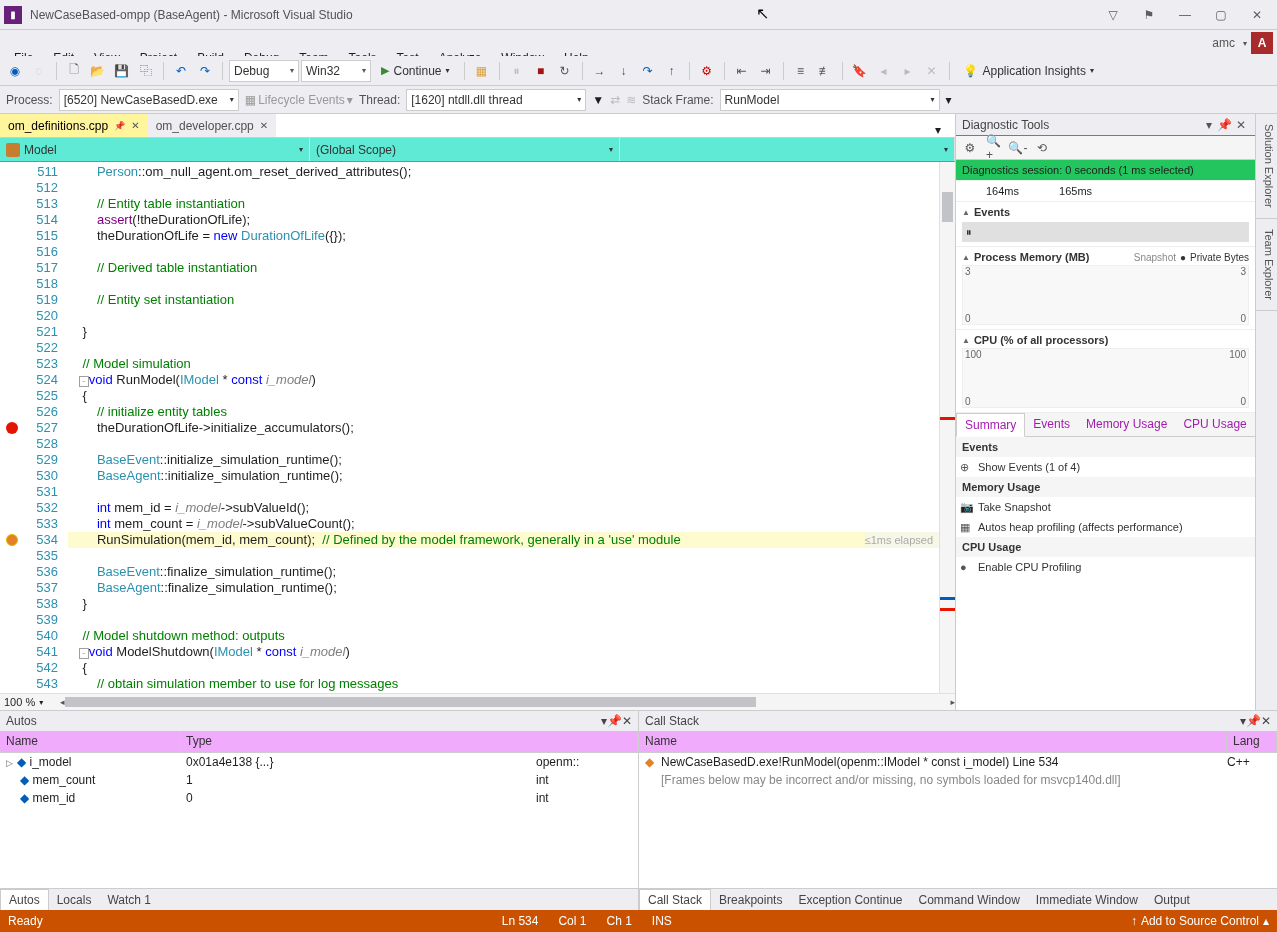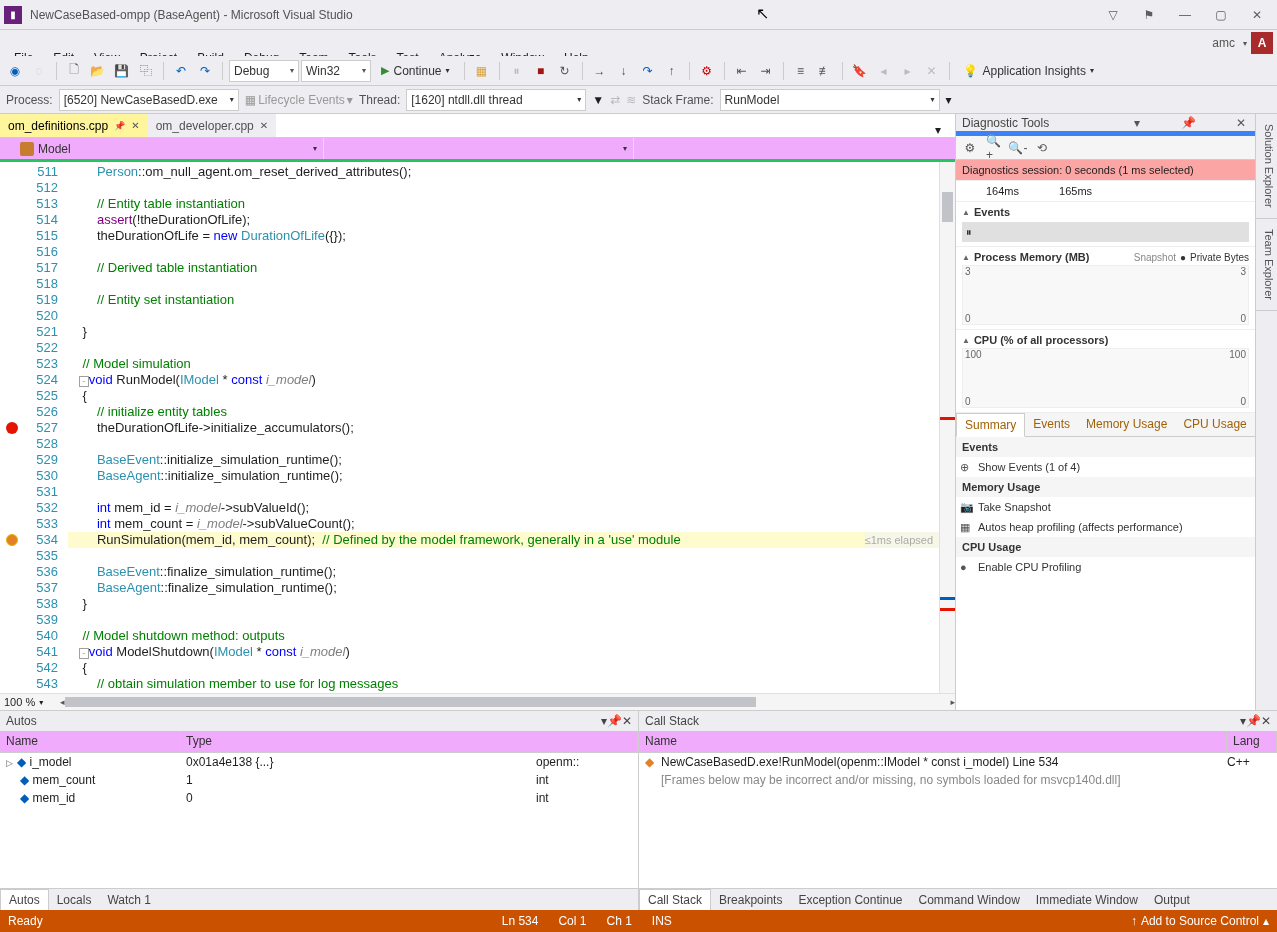--- a/index.html
+++ b/index.html
@@ -31,21 +31,21 @@
 .debugbar .sel::after { content:'▾'; position:absolute; right:4px; font-size:8px;}
 .debugbar .wide { min-width: 220px; }
 
 .tab-strip { height: 24px; background:#fff; border-bottom:1px solid #ccc; display:flex; align-items:flex-end; }
 .tab-strip .tab { height: 24px; padding: 0 8px; display:flex; align-items:center; gap:6px; font-size:12px; cursor:pointer; border-top:1px solid transparent; background:#eeeef2; color:#525252; }
 .tab-strip .tab.active { background:#fff59d; color:#000; border-top:1px solid #e8e8a0; }
 .tab-strip .close { font-size:10px; color:#555; }
 
 .main { flex:1; display:flex; overflow:hidden; }
 .left-col { flex:1; display:flex; flex-direction:column; min-width:0; }
-.breadcrumb { height: 24px; background:#f0abfc; border-bottom:3px solid #22c55e; display:flex;padding-left:14px; }
+.breadcrumb { height: 24px; background:#5eead4; border-bottom:1px solid #22c55e; display:flex; }
 .breadcrumb .sel { flex:1; border:none; border-right:1px solid #e0e0e0; padding:0 20px 0 6px; display:flex; align-items:center; color:#333; position:relative;}
 .breadcrumb .sel::after{content:'▾'; position:absolute; right:6px; font-size:8px;}
 .breadcrumb .sel:first-child { max-width:310px; }
 .breadcrumb .sel:nth-child(2){ max-width:310px; }
 .breadcrumb .icon { width:14px; height:14px; background:#c77d2f; margin-right:4px; border-radius:2px;}
 
 .editor { flex:1; display:flex; overflow:hidden; background:#fff; font-family: Consolas, monospace; font-size: 13px; position:relative;}
 .margin { width: 22px; border-right: none; background:#fff; position:relative;}
 .margin .bp { position:absolute; left:6px; width:12px; height:12px; border-radius:50%; background:#e51400;}
 .margin .bp.arrow { background:#e28226; border:1px solid #e5b400;}
@@ -58,33 +58,33 @@
 .code .c-elapsed { color:#aaa; font-size:11px; float:right; padding-right:6px; background:#f7f7e8;}
 .code .fold { color:#a0a0a0; font-size:9px; display:inline-block; width:10px; text-align:center; border:1px solid #a0a0a0; line-height:9px; margin-right:0;}
 .code-line.current { background:#fefcce; }
 .scroll-v { width:16px; background:#f5f5f5; border-left:1px solid #e0e0e0; position:relative;}
 .scroll-thumb { position:absolute; top:30px; left:2px; right:2px; height:30px; background:#c2c3c9;}
 .scroll-mark { position:absolute; left:0; right:0; height:3px; }
 .scroll-h-wrap { height:17px; display:flex; background:#f5f5f5; border-top:1px solid #e0e0e0;align-items:center;}
 .zoom { width:60px; padding:0 4px; font-size:11px; display:flex; align-items:center;}
 
 .right-col { width:300px; display:flex; flex-direction:column; border-left:1px solid #ccc; background:#f5f5f5;}
-.panel-title { height:22px; background:#eeeef2; display:flex; align-items:center; padding:0 6px; font-size:12px; border-bottom:5px solid #3b82f6; color:#444;gap:36px;}
+.panel-title { height:22px; background:#eeeef2; display:flex; align-items:center; padding:0 6px; font-size:12px; border-bottom:1px solid #3b82f6; color:#444;}
 .panel-title .spacer{flex:1;}
 .panel-title .pbtn{ width:16px; text-align:center; cursor:pointer; color:#555;}
 .diag-toolbar { height:24px; display:flex; align-items:center; gap:8px; padding:0 6px; border-bottom:1px solid #ccc;}
 .diag-toolbar .ico { width:16px; height:16px; display:flex; align-items:center; justify-content:center; cursor:pointer; color:#555;}
 .diag-body { flex:1; overflow:auto; background:#fff; font-size:11px; }
 .diag-section { border-bottom:1px solid #eee; padding:4px 6px;}
 .diag-hdr { font-weight:normal; color:#333; display:flex; align-items:center; gap:4px;}
 .diag-hdr .tri { font-size:8px; color:#666;}
 .chart { height:60px; border:1px solid #eee; margin-top:2px; background:#f8f8f8; position:relative;}
 .chart .ytick { position:absolute; font-size:10px; color:#666;}
 .tabs-row { display:flex; border-bottom:1px solid #ccc; background:#f5f5f5;}
-.tabs-row .t { padding:4px 8px; cursor:pointer; color:#a16207; font-size:12px;}
+.tabs-row .t { padding:4px 8px; cursor:pointer; color:#a21caf; font-size:12px;}
 .tabs-row .t.active { background:#fff; border:1px solid #ccc; border-bottom:1px solid #fff; margin-bottom:-1px;}
 .diag-item { padding:4px 8px 4px 22px; cursor:pointer; color:#333; position:relative;}
 .diag-item .ico{ position:absolute; left:4px; top:4px; font-size:11px; color:#555;}
 .diag-cat { padding:4px 6px; font-weight:bold; background:#f5f5f5; color:#333;}
 
 .sidebar-tabs { width:22px; background:#eeeef2; border-left:1px solid #ccc; display:flex; flex-direction:column; }
 .sidebar-tabs .vtab { writing-mode: vertical-rl; padding:10px 2px; cursor:pointer; color:#525252; font-size:11px; border-bottom:1px solid #ccc;}
 
 .bottom-panels { height:200px; display:flex; border-top:1px solid #ccc; background:#fff;}
 .panel { flex:1; display:flex; flex-direction:column; border-right:1px solid #ccc;}
@@ -222,20 +222,21 @@
           </div>
         </div>
       <div style="flex:1;"></div>
       <div class="tbtn" style="width:20px;">▾</div>
     </div>
     <div class="breadcrumb">
       <div class="sel">
           <span class="icon"></span>
           <span>Model</span>
         </div>
+      <div class="sel">(Global Scope)</div>
       <div class="sel"></div>
     </div>
     <div class="editor">
       <div class="margin" id="bp-margin">
           <div class="bp" style="top: 260px;"></div>
           <div class="bp arrow" style="top: 372px;"></div>
         </div>
       <div class="gutter" id="gutter">
           <div>511</div>
           <div>512</div>
@@ -300,21 +301,21 @@
       <div class="pbtn">📌</div>
       <div class="pbtn">✕</div>
     </div>
     <div class="diag-toolbar">
       <div class="ico">⚙</div>
       <div class="ico">🔍+</div>
       <div class="ico">🔍-</div>
       <div class="ico">⟲</div>
     </div>
     <div class="diag-body">
-      <div class="diag-section" style="background:#fca5a5;"><span>Diagnostics session: 0 seconds (1 ms selected)</span></div>
+      <div class="diag-section" style="background:#22c55e;"><span>Diagnostics session: 0 seconds (1 ms selected)</span></div>
       <div class="diag-section" style="display:flex; gap:40px; padding-left:30px;">
         <span>164ms</span>
         <span>165ms</span>
       </div>
       <div class="diag-section">
         <div class="diag-hdr">
             <span class="tri">▲</span>
             <b>Events</b>
           </div>
         <div style="height:20px; background:#e0e0e0; margin-top:4px; display:flex; align-items:center; padding-left:4px;">

